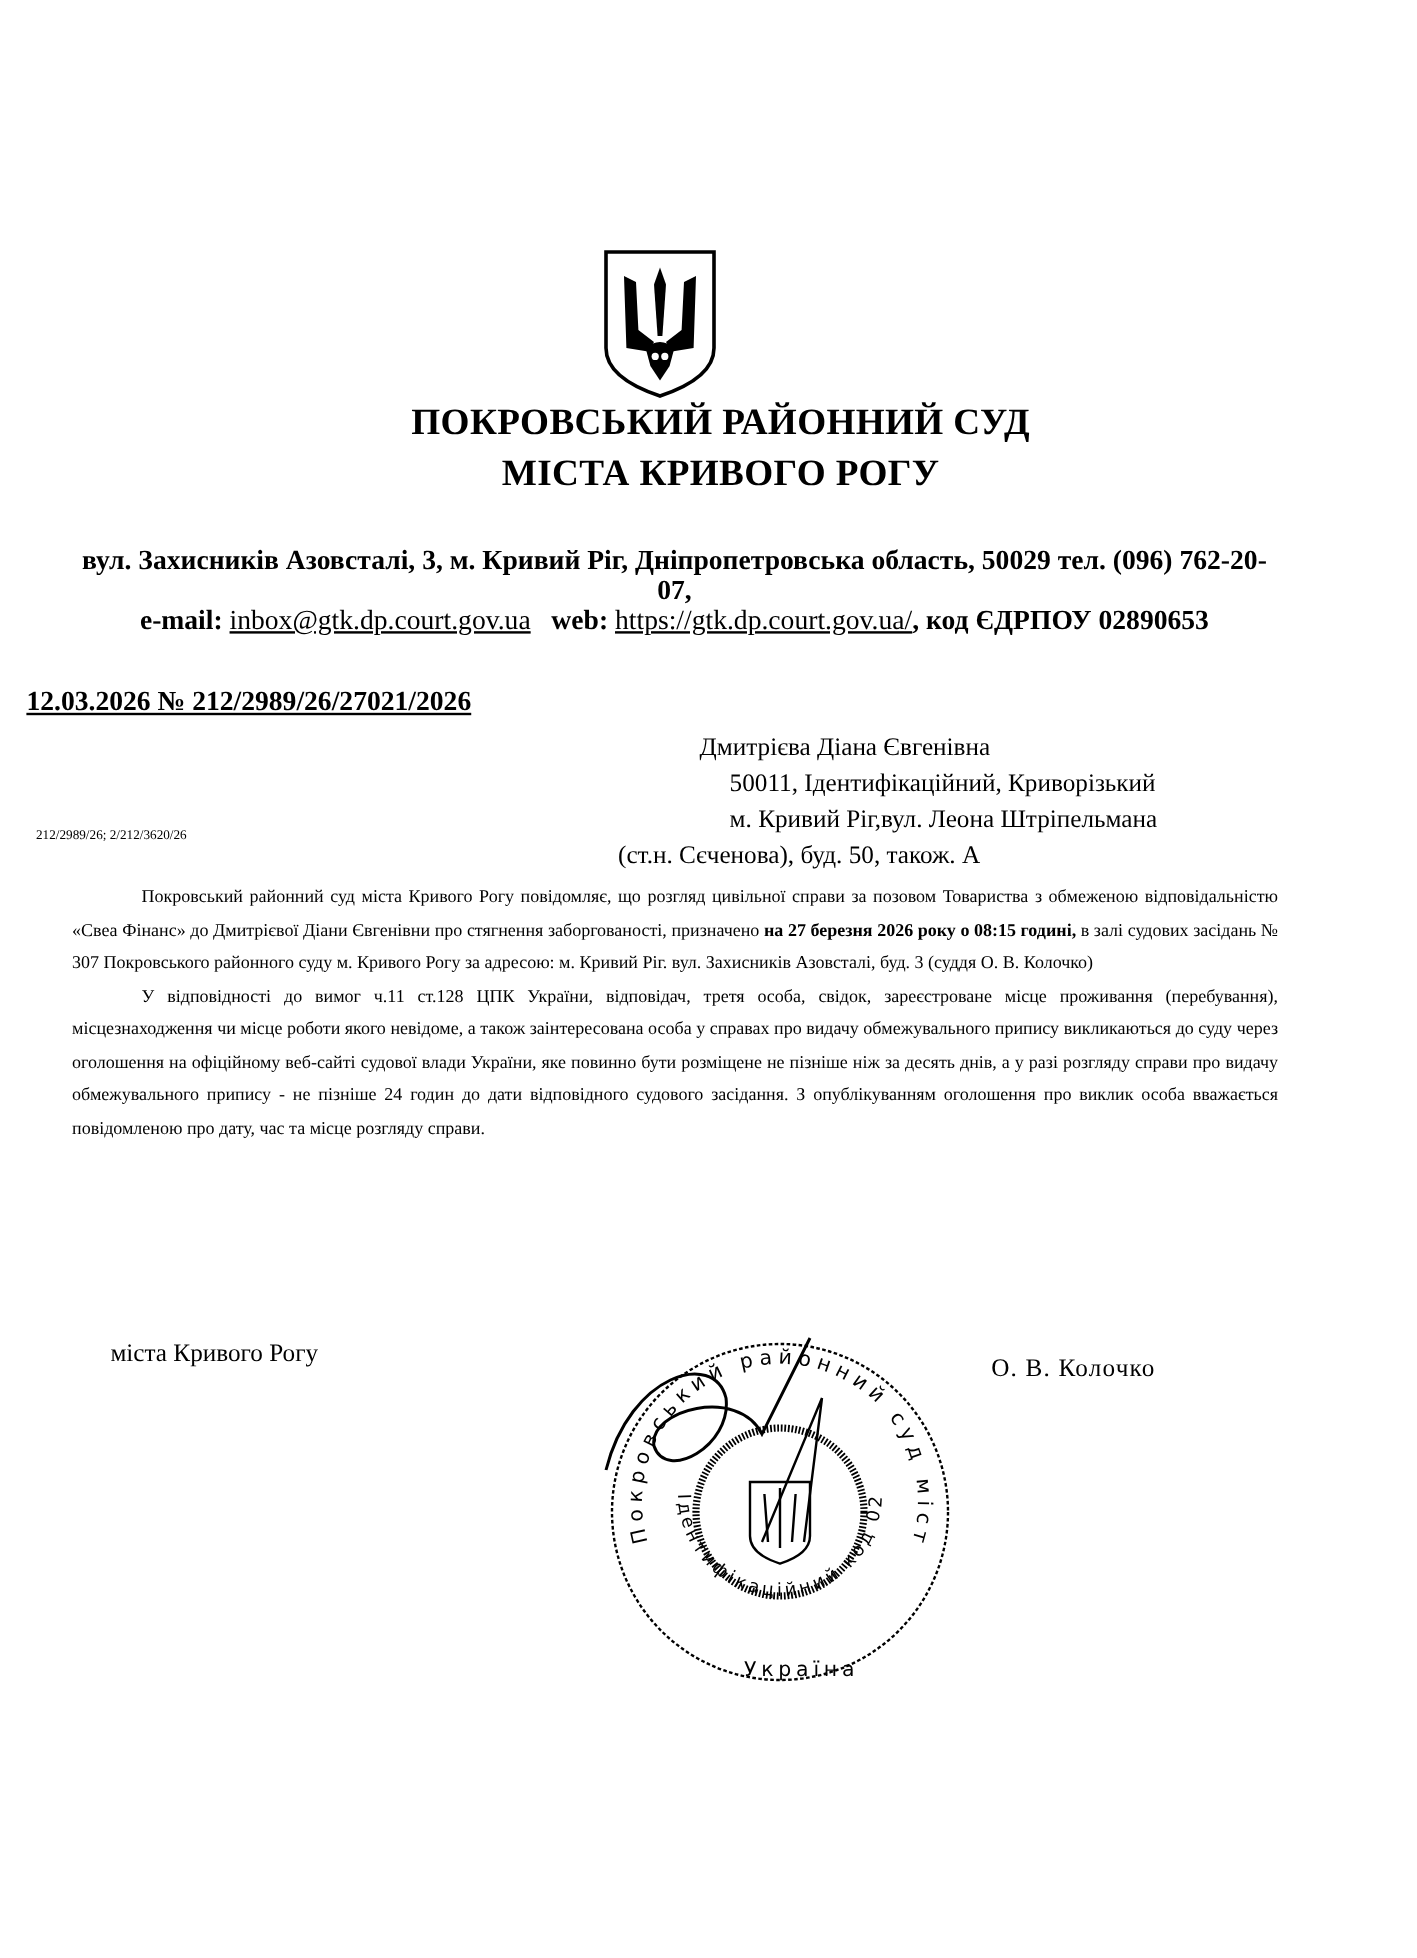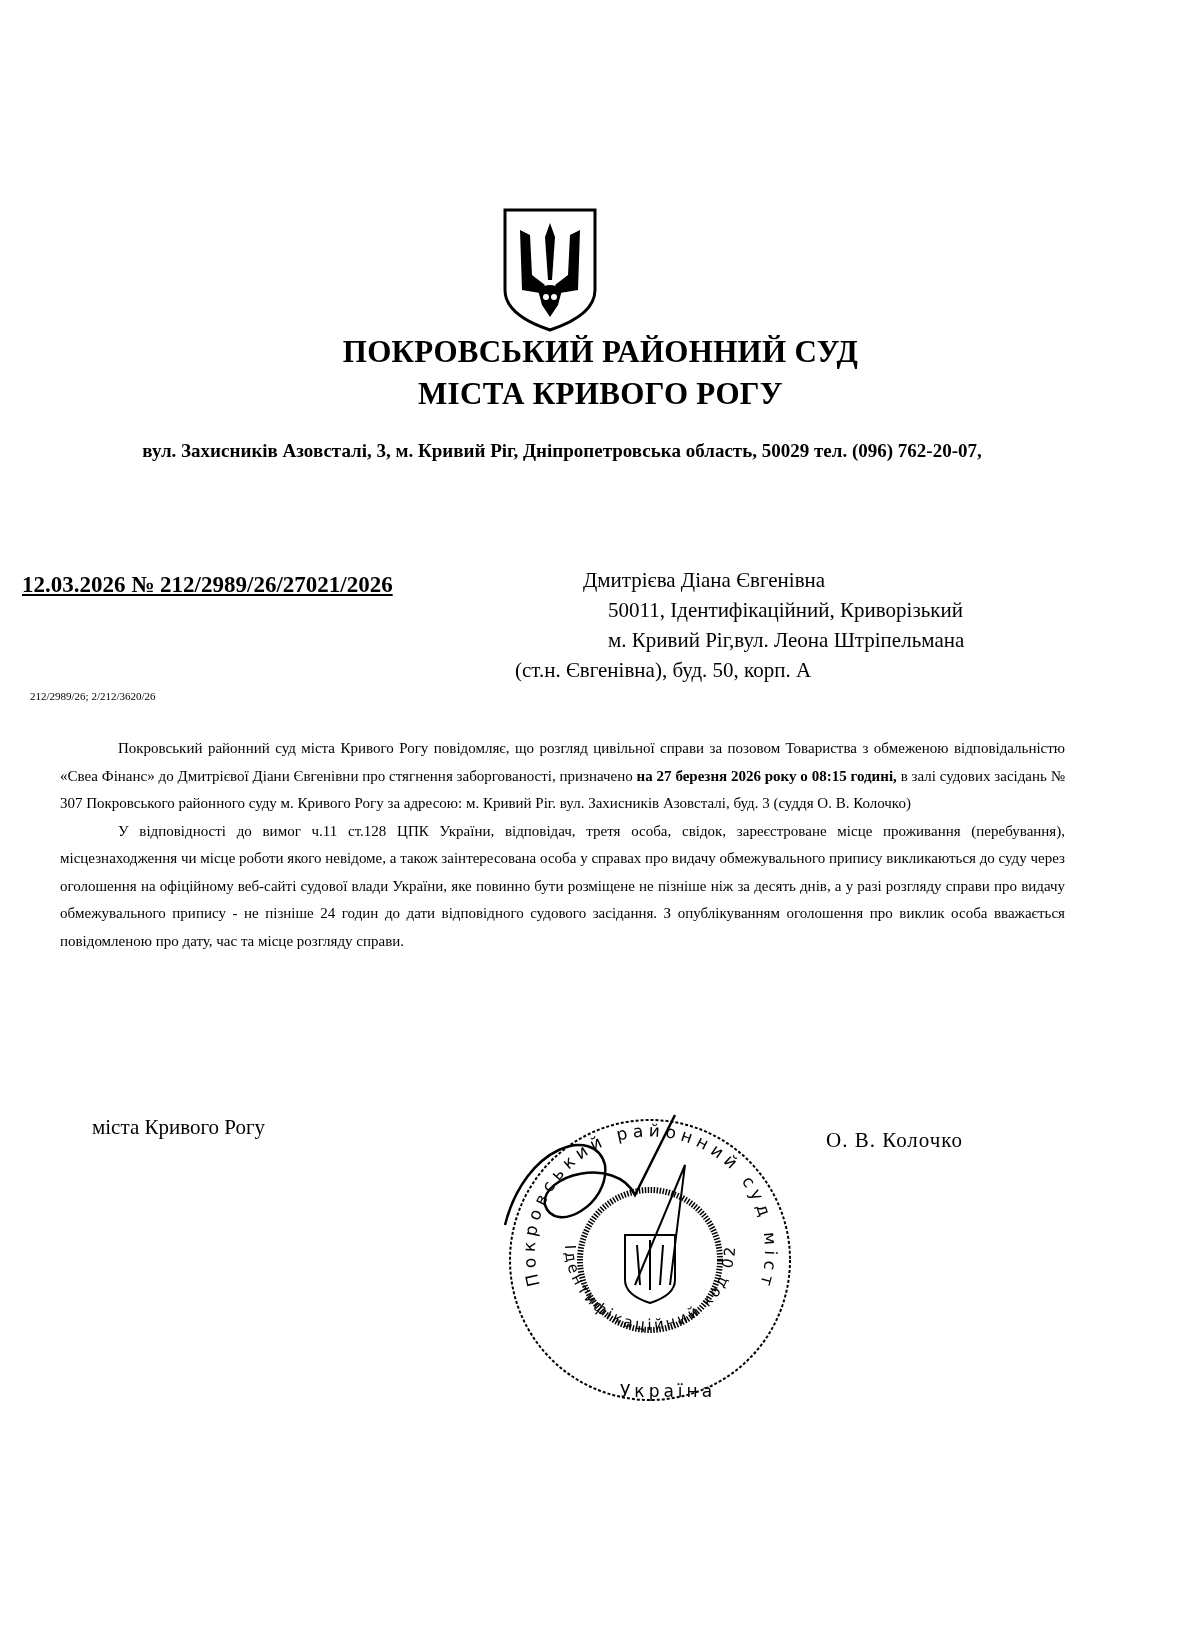--- a/index.html
+++ b/index.html
@@ -3,24 +3,24 @@
 <meta charset="utf-8">
 <style>
   html, body { margin: 0; padding: 0; background: #ffffff; }
   body { width: 1181px; height: 1632px; position: relative; overflow: hidden;
          font-family: "Liberation Serif", "DejaVu Serif", serif; color: #000; }
   .abs { position: absolute; }
   .emblem { left: 500px; top: 205px; width: 100px; height: 130px; }
   .court-title { left: 0; width: 1181px; text-align: center; font-weight: bold; font-size: 31px; line-height: 38px; letter-spacing: 0.3px; }
   .court-title.l1 { top: 333px; padding-left: 10px; }
   .court-title.l2 { top: 375px; padding-left: 10px; }
-  .contacts { left: 62px; top: 438px; width: 1000px; font-size: 19px; line-height: 25px; font-weight: bold; text-align: center; }
+  .contacts { left: 62px; top: 454px; width: 1000px; font-size: 23px; line-height: 25px; font-weight: bold; text-align: center; }
   .contacts u { text-decoration: underline; font-weight: normal; }
   .ref { left: 22px; top: 572px; font-size: 23px; font-weight: bold; text-decoration: underline; }
-  .recipient { font-size: 21px; line-height: 30px; }
+  .recipient { font-size: 21px; line-height: 30px; margin-top: 42px; }
   .r1 { left: 583px; top: 565px; }
   .r2 { left: 608px; top: 595px; }
   .r3 { left: 608px; top: 625px; }
   .r4 { left: 515px; top: 655px; }
   .case-nums { left: 30px; top: 690px; font-size: 11px; }
   .body-text { left: 60px; top: 735px; width: 1005px; font-size: 15px; line-height: 27.5px; text-align: justify; }
   .body-text p { margin: 0; text-indent: 58px; }
   .body-text b { font-weight: bold; }
   .sig-left { left: 92px; top: 1112px; font-size: 21px; line-height: 30px; }
   .sig-name { left: 826px; top: 1128px; font-size: 21px; letter-spacing: 1px; }
@@ -37,28 +37,34 @@
   <path d="M38 85 Q50 75 62 85 L58 100 L50 112 L42 100 Z" fill="#000"></path>
   <circle cx="46" cy="92" r="3" fill="#fff"></circle>
     <circle cx="54" cy="92" r="3" fill="#fff"></circle>
 </svg>
 
 <div class="abs court-title l1">ПОКРОВСЬКИЙ РАЙОННИЙ СУД</div>
 <div class="abs court-title l2">МІСТА КРИВОГО РОГУ</div>
 
 <div class="abs contacts">
   <div>вул. Захисників Азовсталі, 3, м. Кривий Ріг,  Дніпропетровська область, 50029 тел. (096) 762-20-07,</div>
+  <div>
+    <span>e-mail:</span>
+    <u>inbox@gtk.dp.court.gov.ua</u>
+    &nbsp;&nbsp;<span>web:</span>
+    <u>https://gtk.dp.court.gov.ua/</u><span>, код ЄДРПОУ 02890653</span>
+  </div>
 </div>
 
 <div class="abs ref">12.03.2026 № 212/2989/26/27021/2026</div>
 
 <div class="abs recipient r1">Дмитрієва Діана Євгенівна</div>
 <div class="abs recipient r2">50011,  Ідентифікаційний,  Криворізький</div>
 <div class="abs recipient r3">м. Кривий Ріг,вул. Леона Штріпельмана</div>
-<div class="abs recipient r4">(ст.н. Євгенівна), буд. 50, корп. А</div>
+<div class="abs recipient r4">(ст.н. Сєченова), буд. 50, також. А</div>
 
 <div class="abs case-nums">212/2989/26; 2/212/3620/26</div>
 
 <div class="abs body-text">
   <p><span>Покровський районний суд міста Кривого Рогу  повідомляє, що розгляд цивільної справи за позовом Товариства з обмеженою відповідальністю «Свеа Фінанс» до Дмитрієвої Діани Євгенівни про стягнення заборгованості, призначено </span><b>на 27 березня 2026 року  о 08:15 годині,</b><span> в залі судових засідань № 307 Покровського  районного суду м. Кривого Рогу за адресою: м. Кривий Ріг. вул. Захисників Азовсталі,  буд. 3 (суддя  О. В.  Колочко)</span></p>
   <p>У відповідності до вимог ч.11 ст.128 ЦПК України, відповідач, третя особа, свідок, зареєстроване місце проживання (перебування), місцезнаходження чи місце роботи якого невідоме, а також заінтересована особа у справах про видачу обмежувального припису викликаються до суду через оголошення на офіційному веб-сайті судової влади України, яке повинно бути розміщене не пізніше ніж за десять днів, а у разі розгляду справи про видачу обмежувального припису - не пізніше 24 годин до дати відповідного судового засідання. З опублікуванням оголошення про виклик особа вважається повідомленою про дату, час та місце розгляду справи.</p>
 </div>
 
 <div class="abs sig-left">
   <div>міста Кривого Рогу</div>

